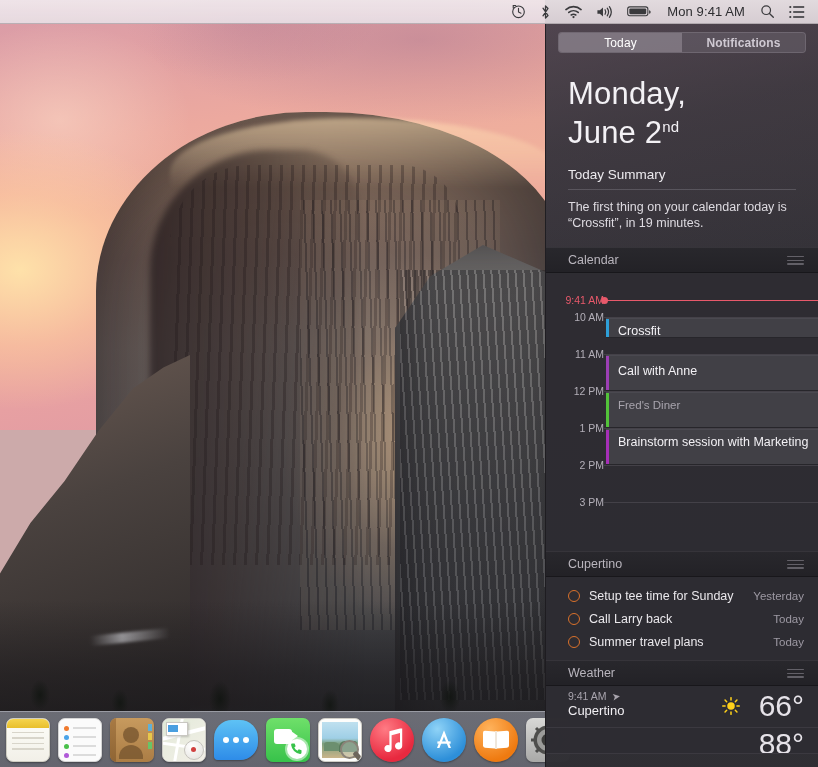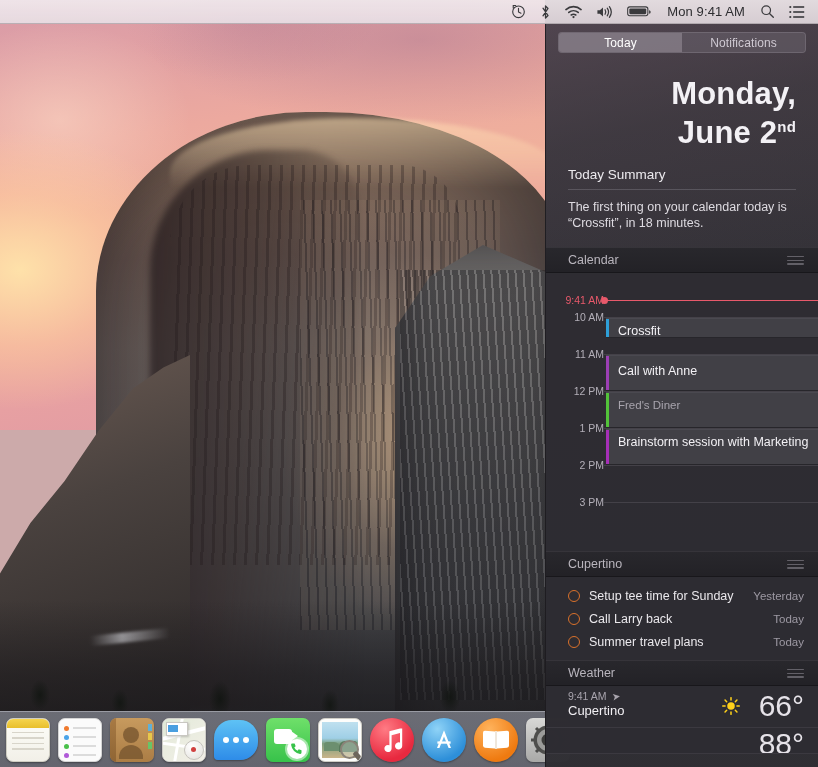--- a/index.html
+++ b/index.html
@@ -148,27 +148,27 @@
   .seg {
     display:flex; height:21px; border-radius:4px; overflow:hidden;
     border:1px solid rgba(160,152,162,.35);
     background:rgba(110,102,112,.35);
   }
   .seg div {
     flex:1; display:flex; align-items:center; justify-content:center;
     font-size:12px; color:#d9d5dc; letter-spacing:.1px;
   }
   .seg .on { background:rgba(158,150,160,.55); color:#fff; }
-  .seg .off { background:rgba(108,100,110,.25); color:#cfc9d2; }
+  .seg .off { background:rgba(108,100,110,.25); color:#cfc9d2;font-weight:bold; }
 
   .nc-scroll { flex:1; overflow:hidden; position:relative; z-index:2; }
 
   
   .date-block { padding:18px 22px 0 22px; }
-  .date-line { font-size:31px; line-height:33px; color:#f3f1f5; font-weight:700; letter-spacing:.2px;text-align:right; }
+  .date-line { font-size:31px; line-height:33px; color:#f3f1f5; font-weight:400; letter-spacing:.2px; }
   .date-line sup { font-size:15px; vertical-align:super; }
   .today-summary-h { margin:18px 0 0 0; font-size:13.5px; color:#eceaee; }
   .ts-rule { margin:7px 0 0 0; height:1px; background:rgba(170,165,175,.28); }
   .ts-body { margin-top:9px; font-size:12.5px; line-height:16px; color:#dedbe1; padding-bottom:16px; }
 
   
   .wh {
     height:26px; display:flex; align-items:center; justify-content:space-between;
     padding:0 14px 0 22px;
     background:linear-gradient(180deg, rgba(40,39,44,.96) 0%, rgba(34,33,38,.96) 100%);
@@ -476,21 +476,21 @@
 
   <div class="nc-scroll">
 
     <div class="date-block">
       <div class="date-line">Monday,</div>
       <div class="date-line">
         <span>June 2</span><sup>nd</sup>
       </div>
       <div class="today-summary-h">Today Summary</div>
       <div class="ts-rule"></div>
-      <div class="ts-body">The first thing on your calendar today is “Crossfit”, in 18 minutes.</div>
+      <div class="ts-body">The first thing on your calendar today is “Crossfit”, in 19 minutes.</div>
     </div>
 
     <div class="wh">
       <div class="wh-title">Calendar</div>
       <div class="grip">
           <i></i>
           <i></i>
           <i></i>
         </div>
     </div>

